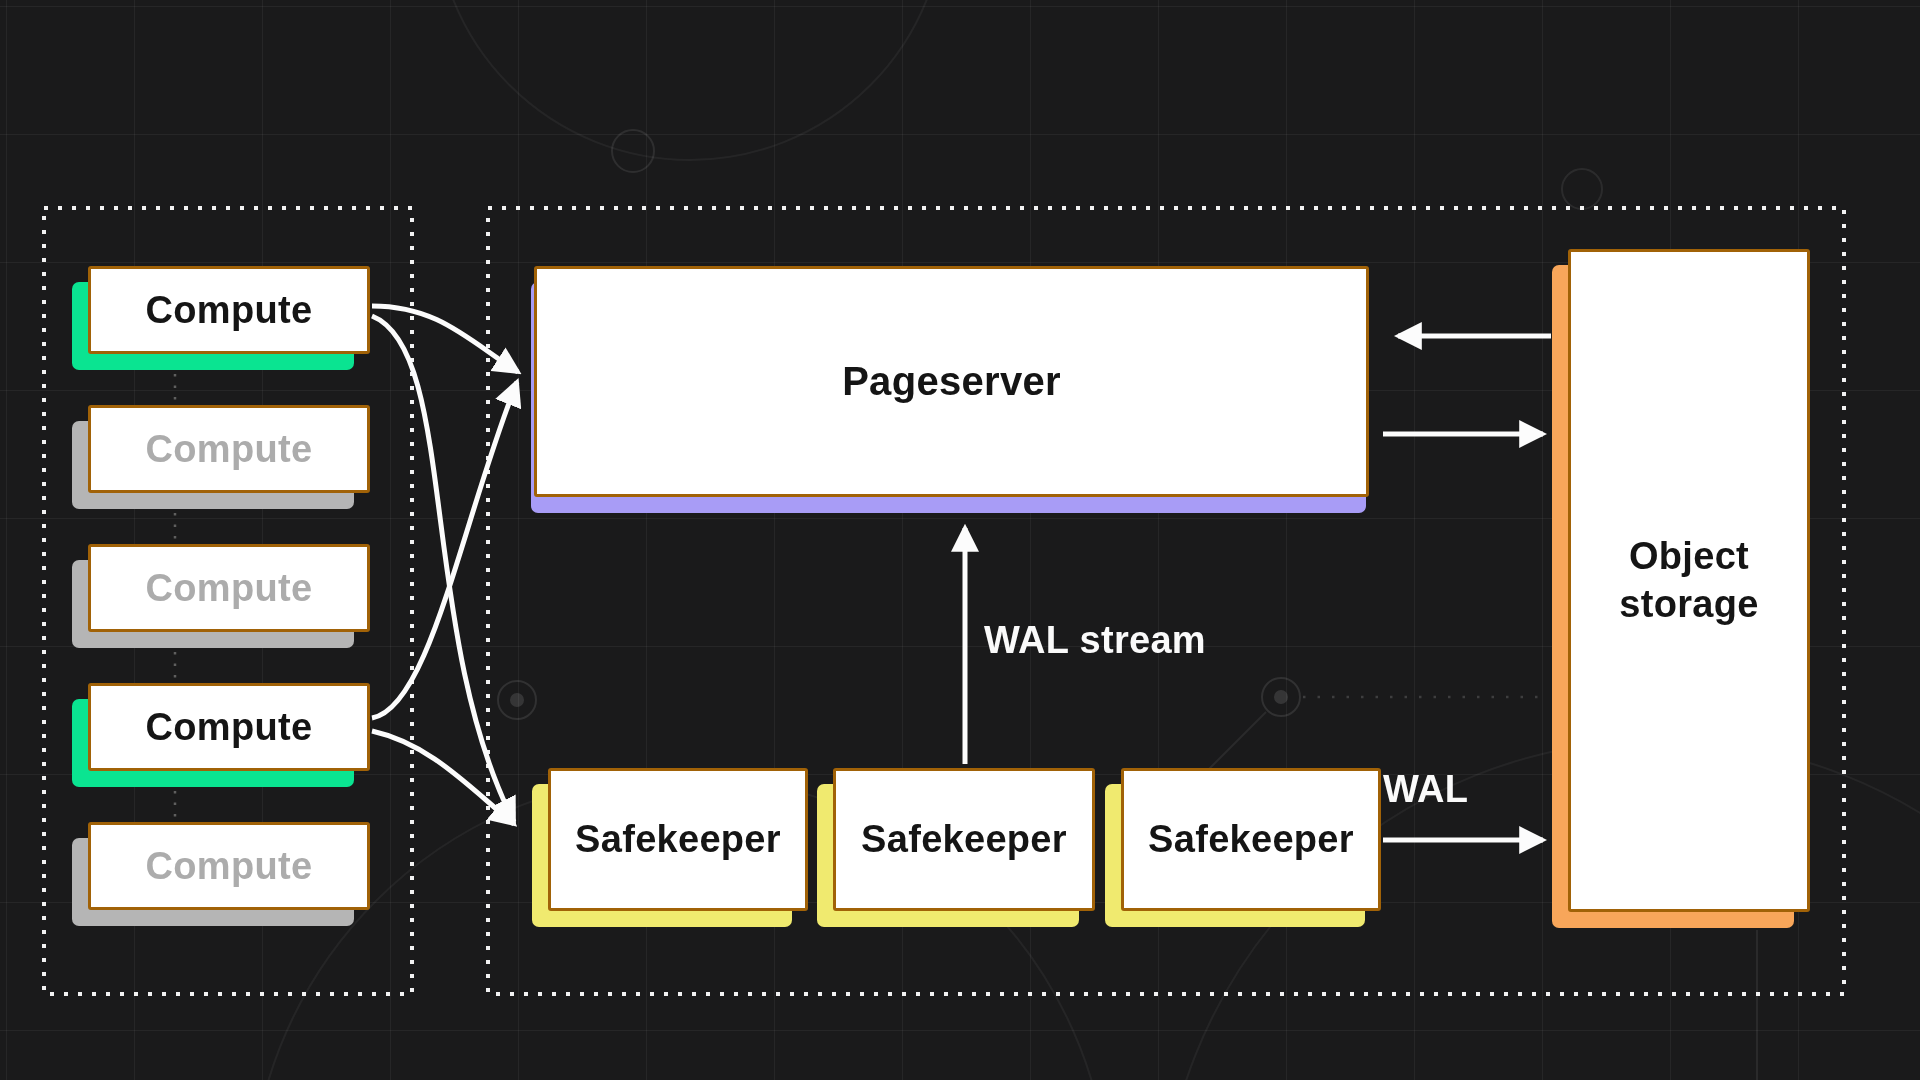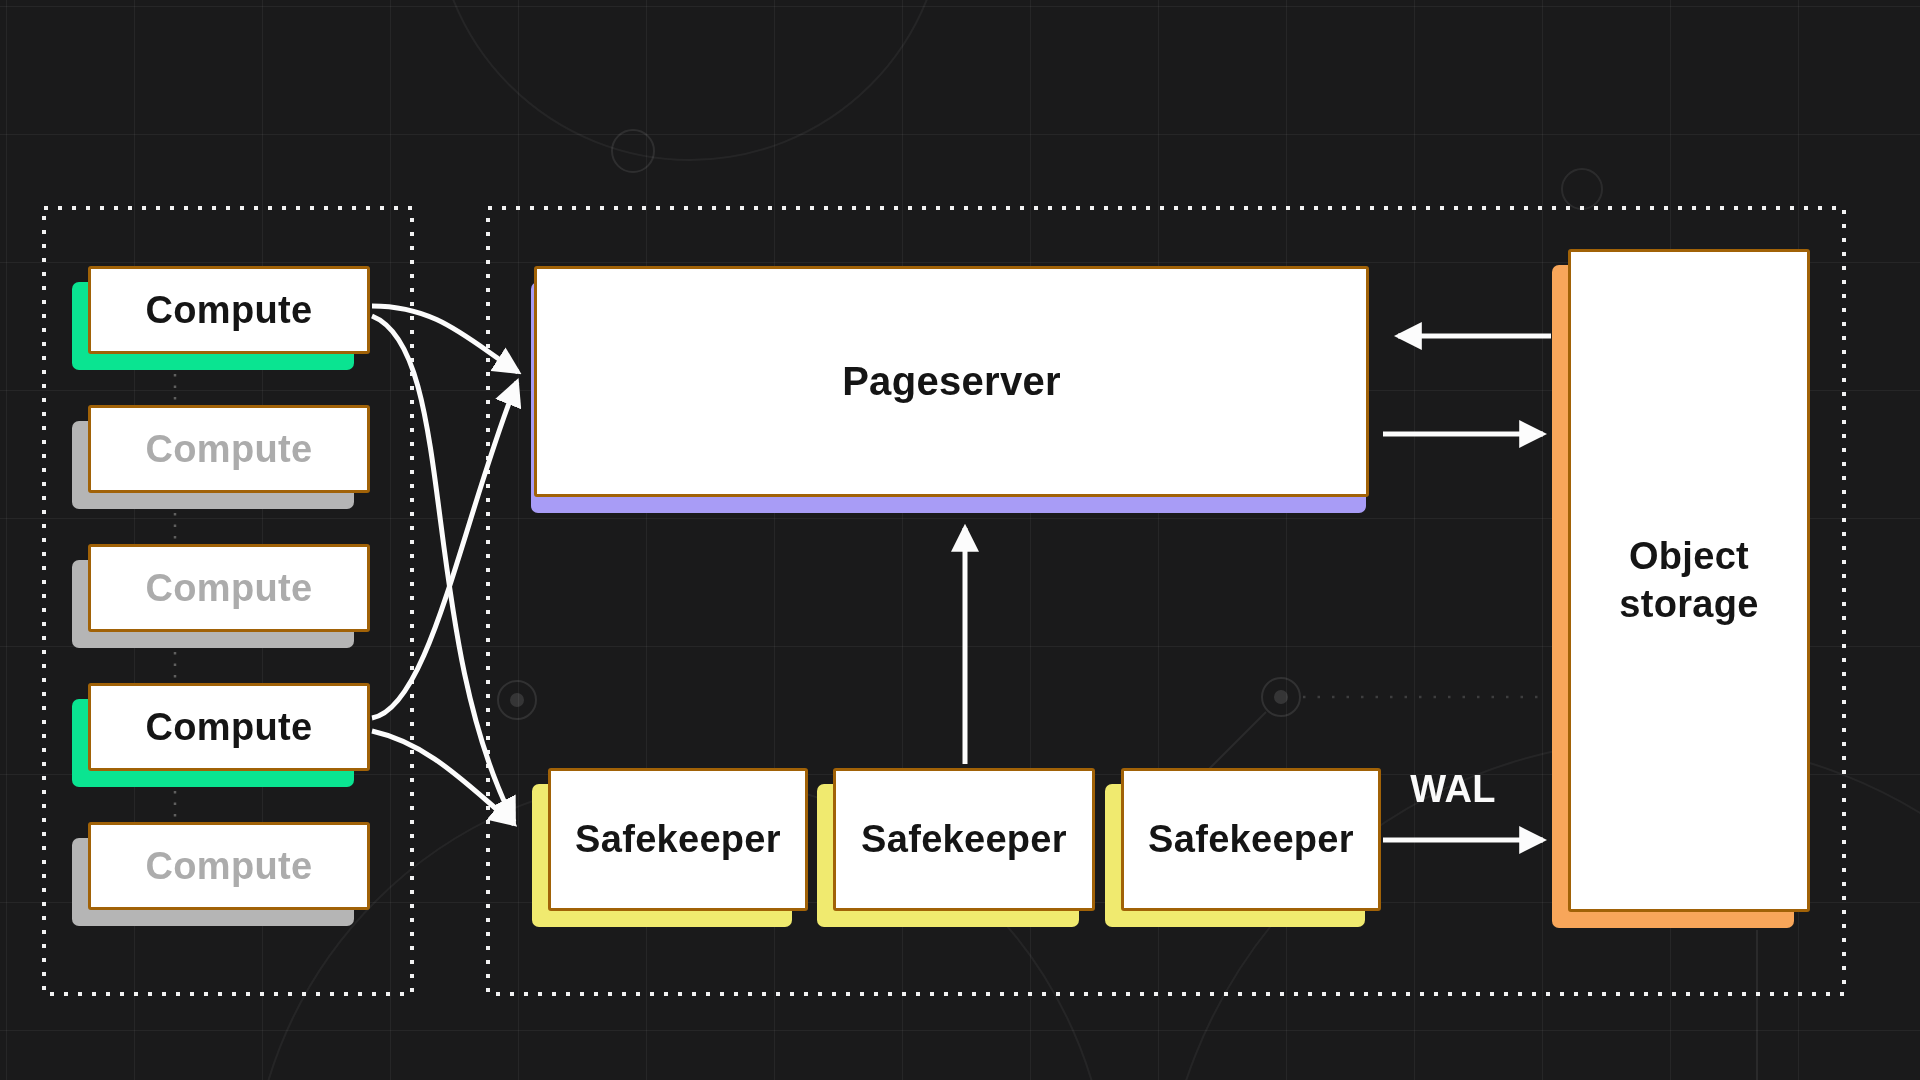--- a/index.html
+++ b/index.html
@@ -35,21 +35,21 @@
   .face.pageserver{font-size:40px;}
   .face.objstore{line-height:1.25;padding:0 20px;}
   .title{
     position:absolute;z-index:4;font-weight:700;font-size:42px;
     color:#FAFAFA;text-align:center;letter-spacing:0.4px;line-height:50px;
   }
   .edge-label{
     position:absolute;z-index:6;font-weight:700;font-size:38px;
     color:#FAFAFA;line-height:46px;letter-spacing:0.3px;
   }
-  .edge-label.wal{width:140px;text-align:center;}
+  .edge-label.wal{width:140px;}
 </style>
 </head>
 <body>
 
 <div class="stage">
 
   <svg class="svg-bg" width="1920" height="1080" viewBox="0 0 1920 1080">
     <g>
       <circle cx="690" cy="-95" r="255" fill="none" stroke="rgba(255,255,255,0.05)" stroke-width="2"></circle>
       <circle cx="680" cy="1205" r="430" fill="none" stroke="rgba(255,255,255,0.05)" stroke-width="2"></circle>
@@ -98,20 +98,21 @@
 
   <div class="accent yellow" style="left:817px;top:784px;width:262px;height:143px;"></div>
   <div class="face" style="left:833px;top:768px;width:262px;height:143px;">Safekeeper</div>
 
   <div class="accent yellow" style="left:1105px;top:784px;width:260px;height:143px;"></div>
   <div class="face" style="left:1121px;top:768px;width:260px;height:143px;">Safekeeper</div>
 
   <div class="accent orange" style="left:1552px;top:265px;width:242px;height:663px;"></div>
   <div class="face objstore" style="left:1568px;top:249px;width:242px;height:663px;">Object storage</div>
 
+  <div class="edge-label" style="left:984px;top:617px;">WAL stream</div>
   <div class="edge-label wal" style="left:1383px;top:766px;">WAL</div>
 
   <svg class="svg-fg" width="1920" height="1080" viewBox="0 0 1920 1080">
     <defs>
       <marker id="ah" viewBox="0 0 10 10" refX="8.5" refY="5" markerWidth="5.6" markerHeight="5.6" orient="auto" markerUnits="strokeWidth">
         <path d="M0,0 L10,5 L0,10 Z" fill="#FCFCFC"></path>
       </marker>
     </defs>
     <g fill="none" stroke="#FCFCFC" stroke-width="5">
       <path d="M 372 306 C 438 306, 468 340, 518 372" marker-end="url(#ah)"></path>

